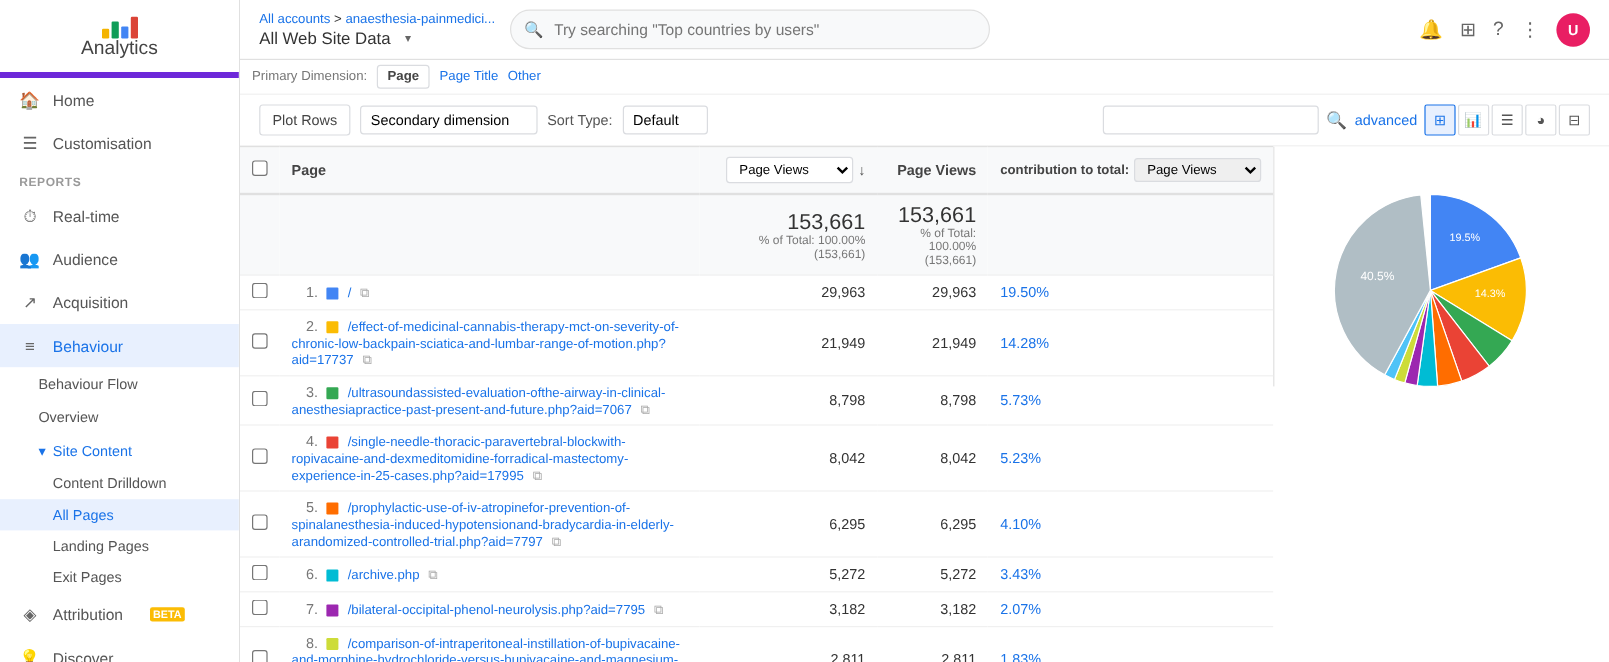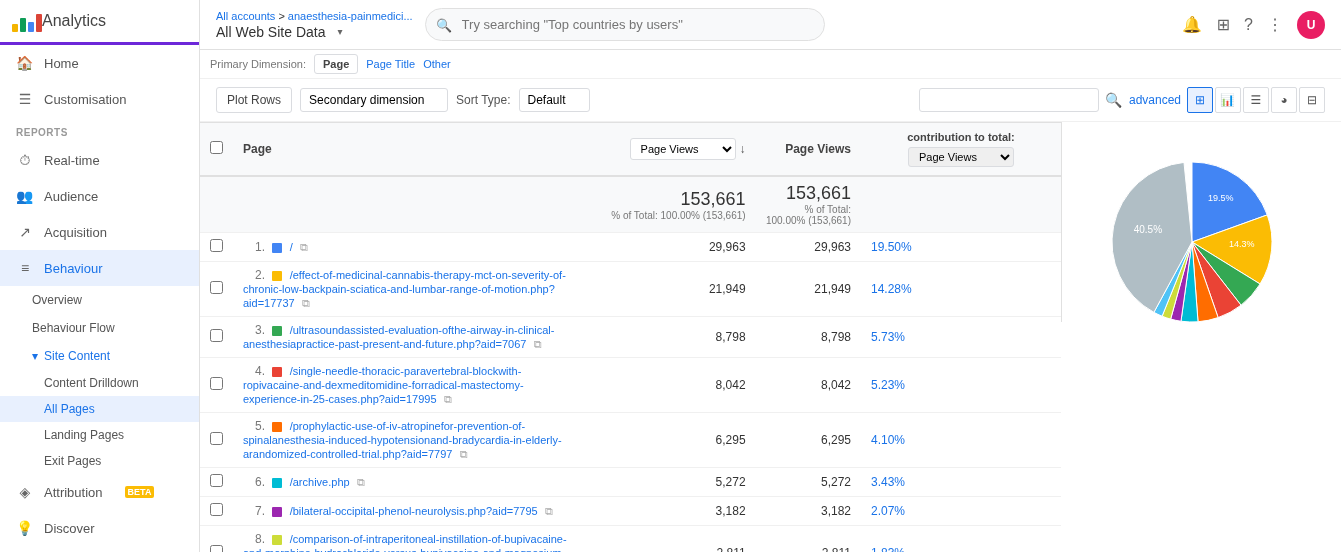--- a/index.html
+++ b/index.html
@@ -1,20 +1,20 @@
 <!DOCTYPE html>
 <html><head>
   <meta charset="utf-8">
   <style>
     * { box-sizing: border-box; margin: 0; padding: 0; }
     body { font-family: Arial, sans-serif; font-size: 12px; color: #333; display: flex; height: 552px; overflow: hidden; background: #fff; }
 
     
     #sidebar { width: 200px; min-width: 200px; background: #fff; border-right: 1px solid #e0e0e0; display: flex; flex-direction: column; height: 100%; overflow-y: auto; }
-    .sidebar-logo { display: flex; align-items: center; padding: 10px 12px; border-bottom: 3px solid #6d28d9; }
+    .sidebar-logo { display: flex; align-items: center; padding: 10px 12px; border-bottom: 5px solid #6d28d9; flex-direction: column; }
     .logo-bars { display: flex; align-items: flex-end; gap: 2px; height: 22px; }
     .logo-bar { width: 6px; border-radius: 1px; }
     .logo-title { font-size: 16px; color: #444; font-weight: 400; }
 
     .nav-item { display: flex; align-items: center; padding: 9px 16px; cursor: pointer; font-size: 13px; color: #555; gap: 10px; }
     .nav-item.active { background: #e8f0fe; color: #1a73e8; }
     .nav-icon { width: 18px; height: 18px; display: flex; align-items: center; justify-content: center; font-size: 14px; color: #666; }
 
     .reports-label { padding: 10px 16px 4px; font-size: 10px; color: #999; font-weight: 700; letter-spacing: 0.5px; }
     .sub-nav-item { padding: 7px 16px 7px 32px; cursor: pointer; color: #555; font-size: 12px; }
@@ -67,21 +67,21 @@
 
     .total-row td { font-weight: 600; background: #f8f9fa; }
 
     .checkbox-cell { width: 30px; }
     .copy-icon { color: #aaa; cursor: pointer; font-size: 11px; margin-left: 4px; }
 
     
     .chart-section { display: flex; align-items: center; justify-content: center; padding: 10px; height: 200px; }
 
     
-    .contribution-header { display: flex; align-items: center; gap: 4px; font-size: 11px; flex-direction: column; }
+    .contribution-header { display: flex; align-items: center; gap: 4px; font-size: 11px; }
     .contribution-select { padding: 2px 20px 2px 6px; border: 1px solid #dadce0; border-radius: 3px; font-size: 11px; }
     .col-select { padding: 3px 20px 3px 6px; border: 1px solid #dadce0; border-radius: 3px; font-size: 11px; background: #fff; }
     .sort-arrow { cursor: pointer; color: #555; font-size: 12px; }
 
     
     .prim-dim-bar { display: flex; align-items: center; padding: 4px 10px; border-bottom: 1px solid #f0f0f0; font-size: 11px; color: #777; gap: 8px; }
     .dim-btn { padding: 3px 8px; border: 1px solid #dadce0; border-radius: 3px; background: #fff; cursor: pointer; font-size: 11px; color: #444; font-weight: 600; }
 
     .header-breadcrumb { font-size: 11px; }
   </style>
@@ -121,24 +121,24 @@
   <div class="nav-item">
     <span class="nav-icon">↗</span>
     <span>Acquisition</span>
   </div>
   <div class="nav-item active">
     <span class="nav-icon">≡</span>
     <span>Behaviour</span>
   </div>
 
   <div class="sub-nav-item">
+    <span>Behaviour Flow</span>
+  </div>
+  <div class="sub-nav-item">
     <span>Overview</span>
-  </div>
-  <div class="sub-nav-item">
-    <span>Behaviour Flow</span>
   </div>
 
   <div class="section-header expanded">
     <span>▾</span>
     <span>Site Content</span>
   </div>
   <div class="sub-sub-nav-item">
     <span>Content Drilldown</span>
   </div>
   <div class="sub-sub-nav-item active-sub">

